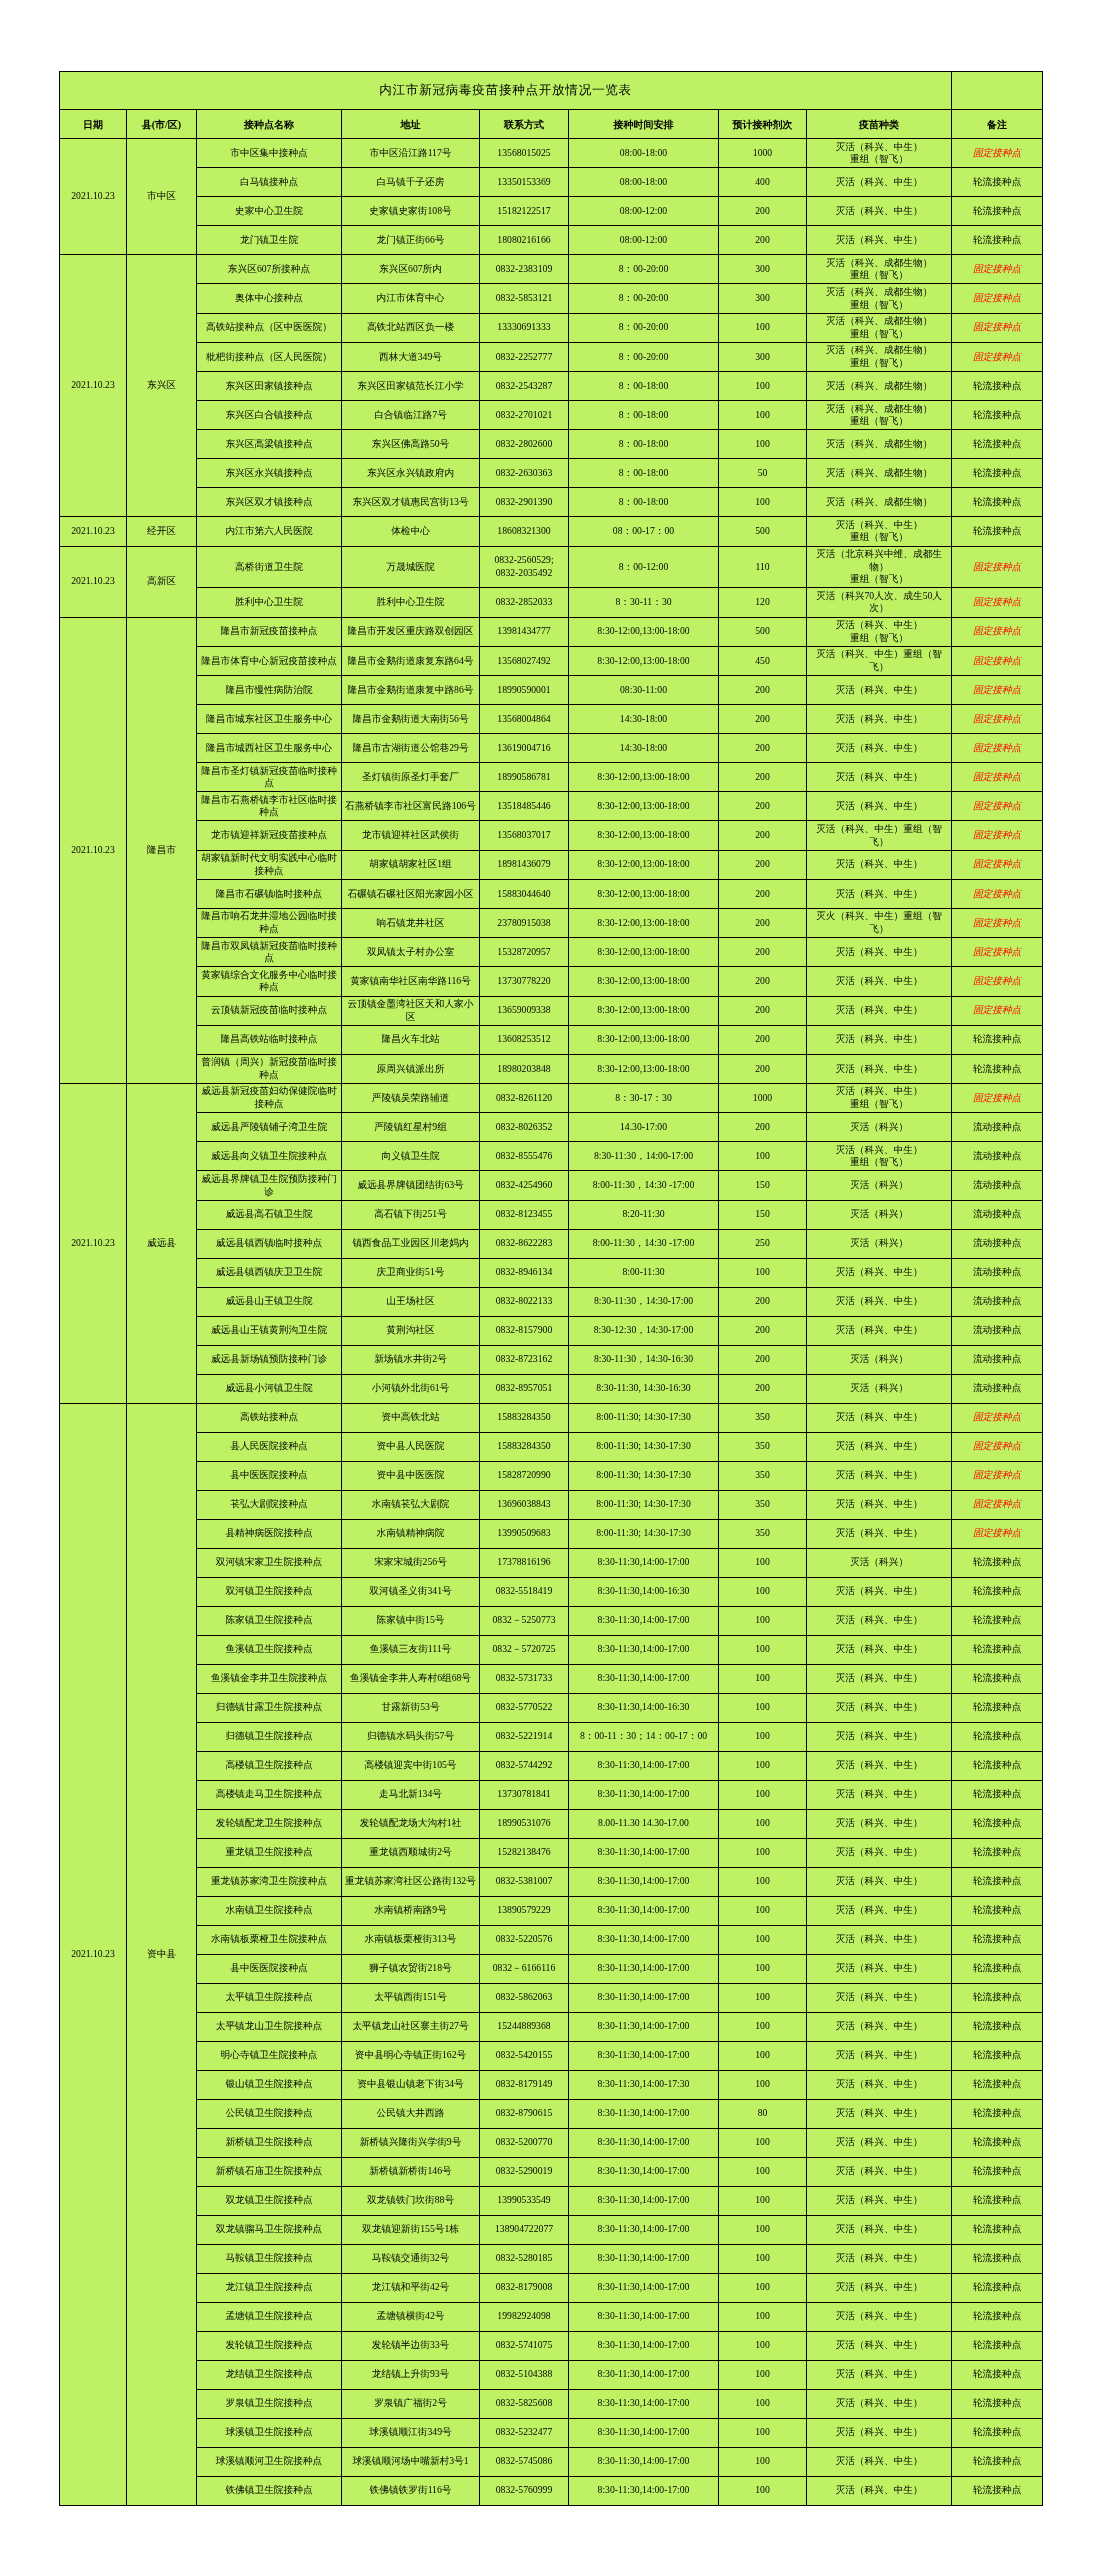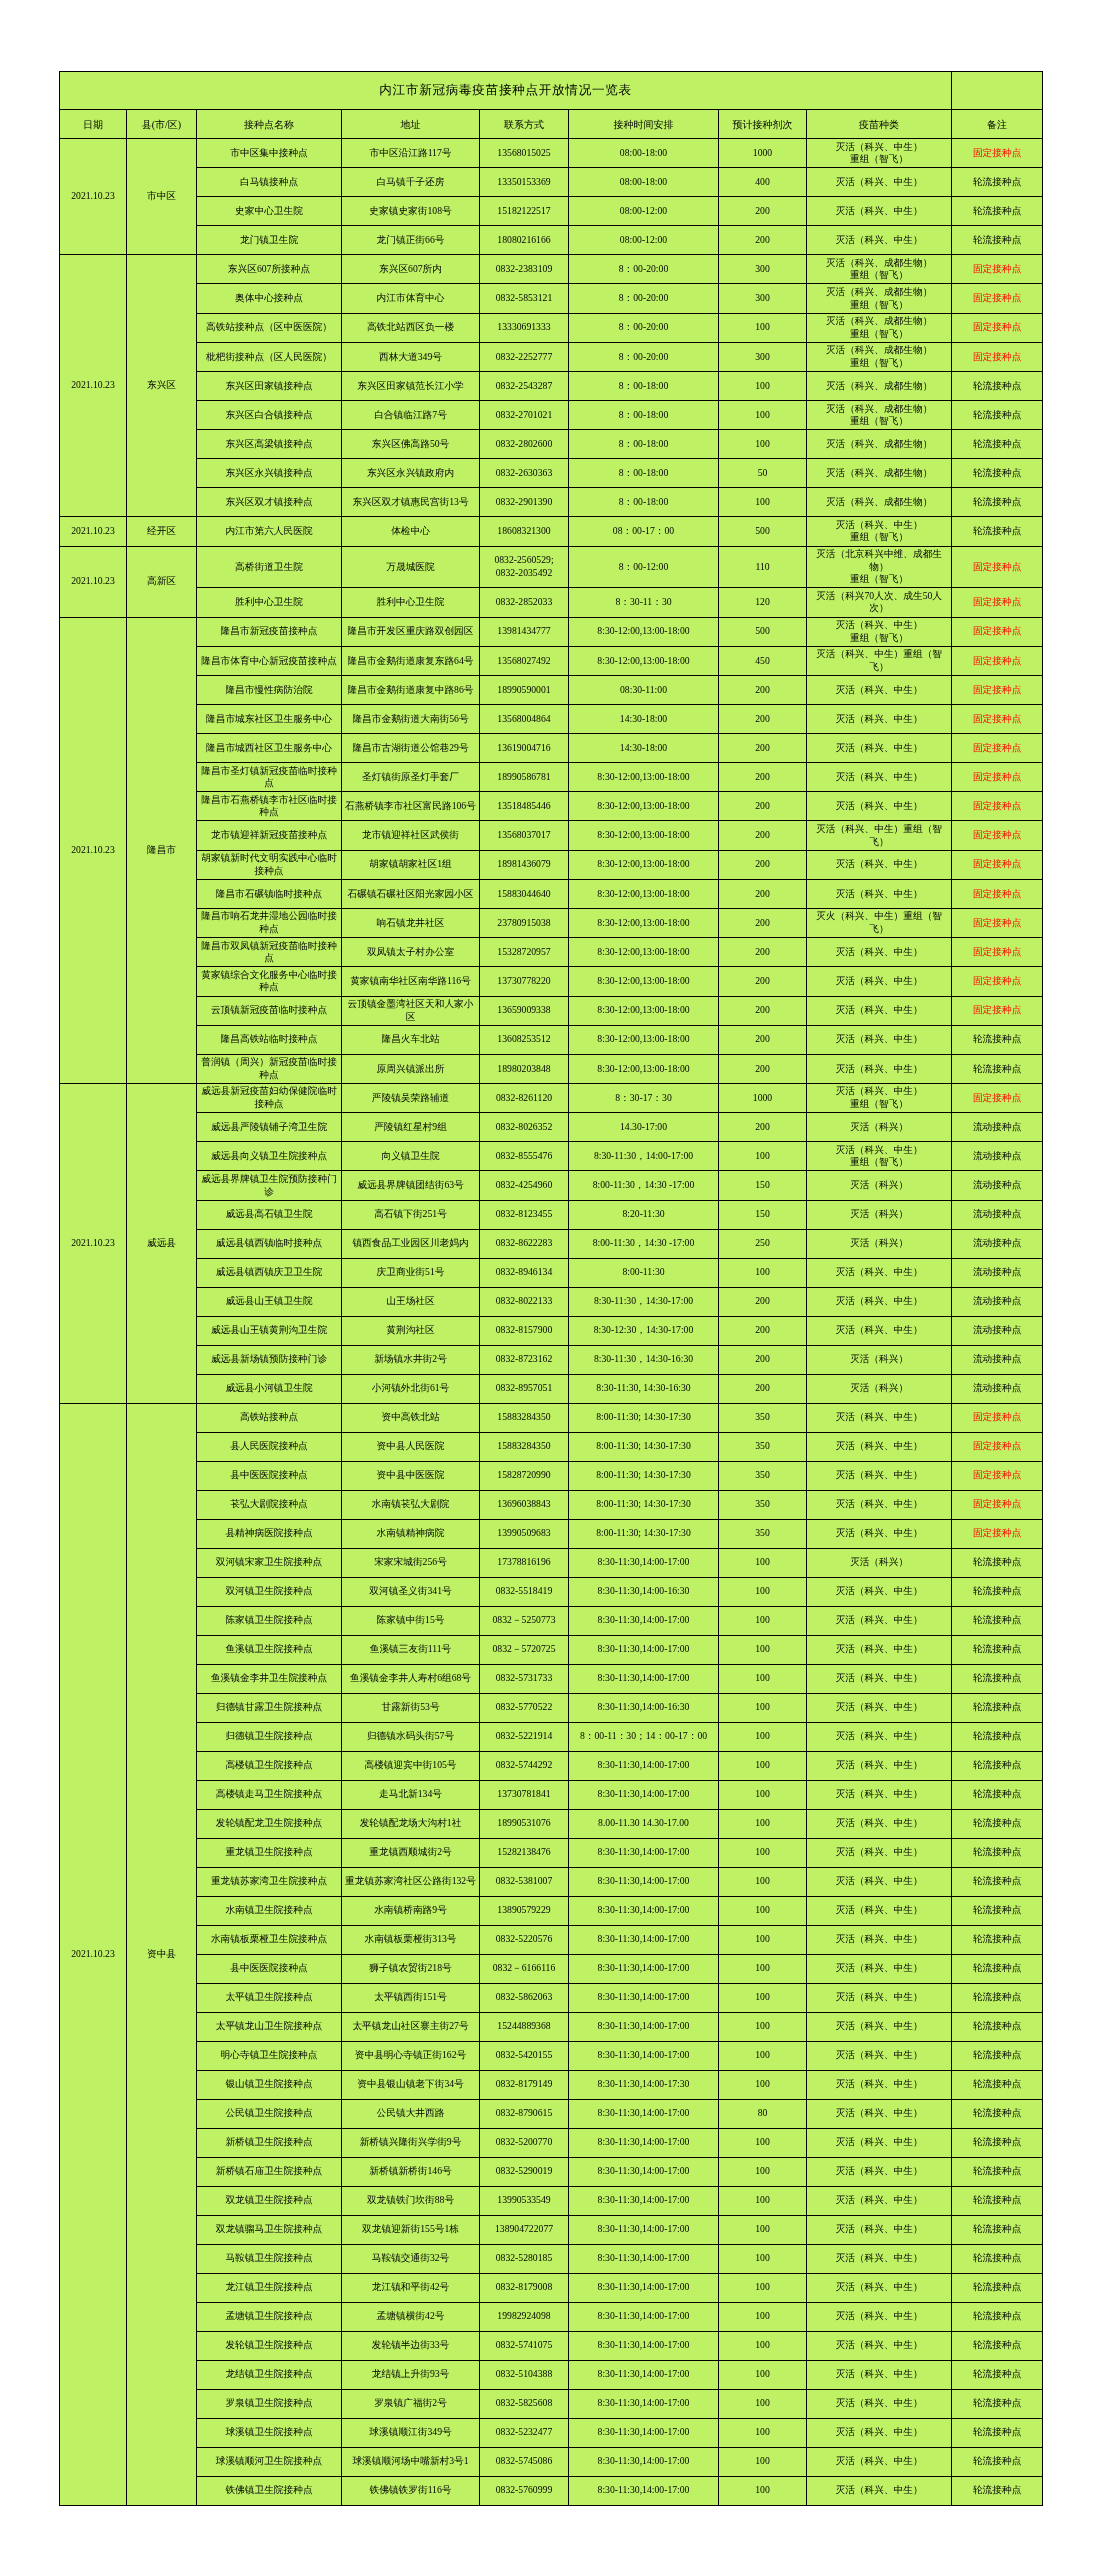--- a/index.html
+++ b/index.html
@@ -13,22 +13,22 @@
     border-collapse:collapse;table-layout:fixed;width:981px;
     border:1.5px solid #000;background:#bef264;
   }
   th,td{
     border:0.7px solid #000;text-align:center;vertical-align:middle;
     font-weight:normal;font-size:9.7px;line-height:1.3;padding:1.5px 2.2px;
     white-space:pre-line;word-wrap:break-word;overflow:hidden;
   }
   tbody tr{height:29px;}
   .title-row th{font-size:12.6px;height:34px;letter-spacing:0.7px;}
-  .header-row th{height:25px;font-size:10px;}
-  .red{color:#FF0000;}
+  .header-row th{height:25px;font-size:10px;font-weight:bold;}
+  .red{color:#FF0000;font-style:italic;}
 </style>
 </head>
 <body>
 
 <div class="table-wrap">
   <table>
     <colgroup>
       <col style="width:67px">
         <col style="width:70px">
         <col style="width:145px">

